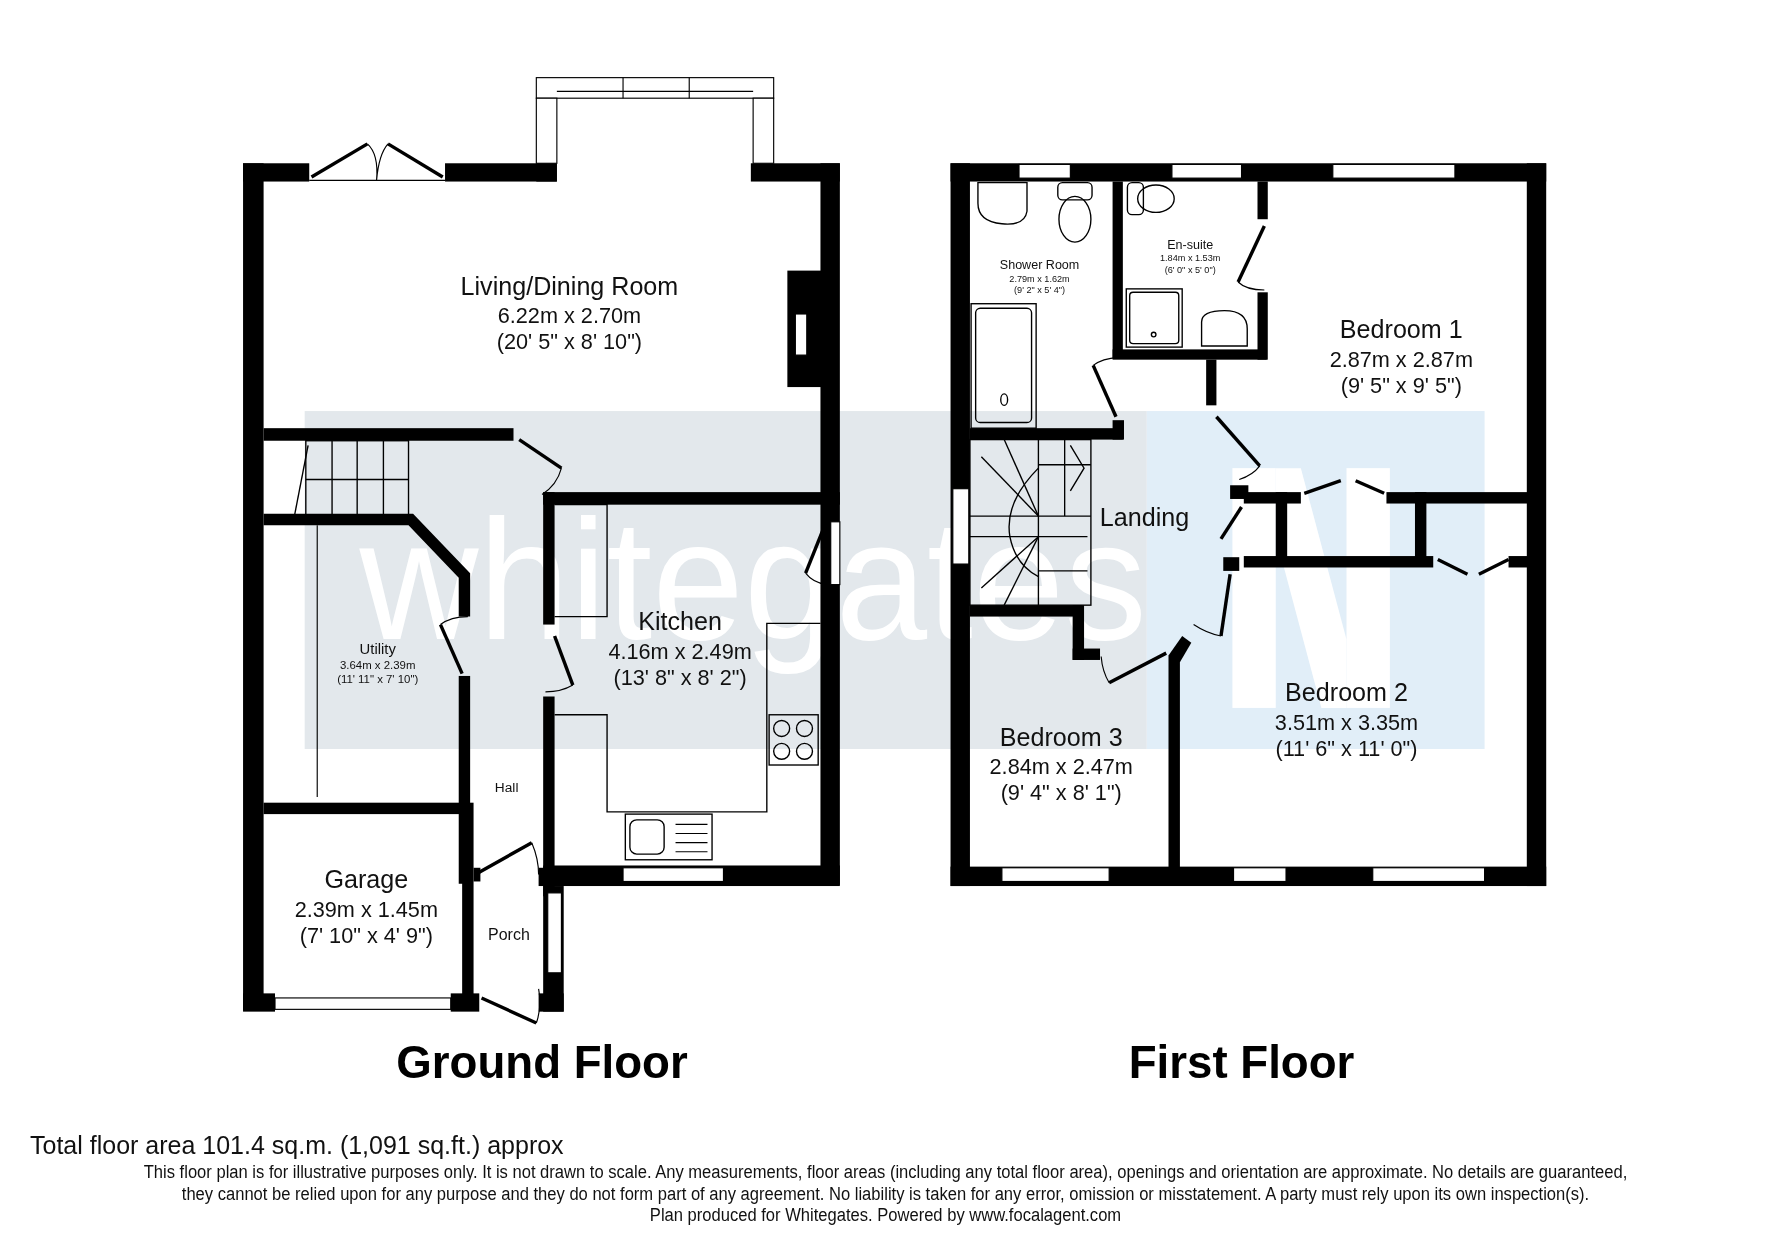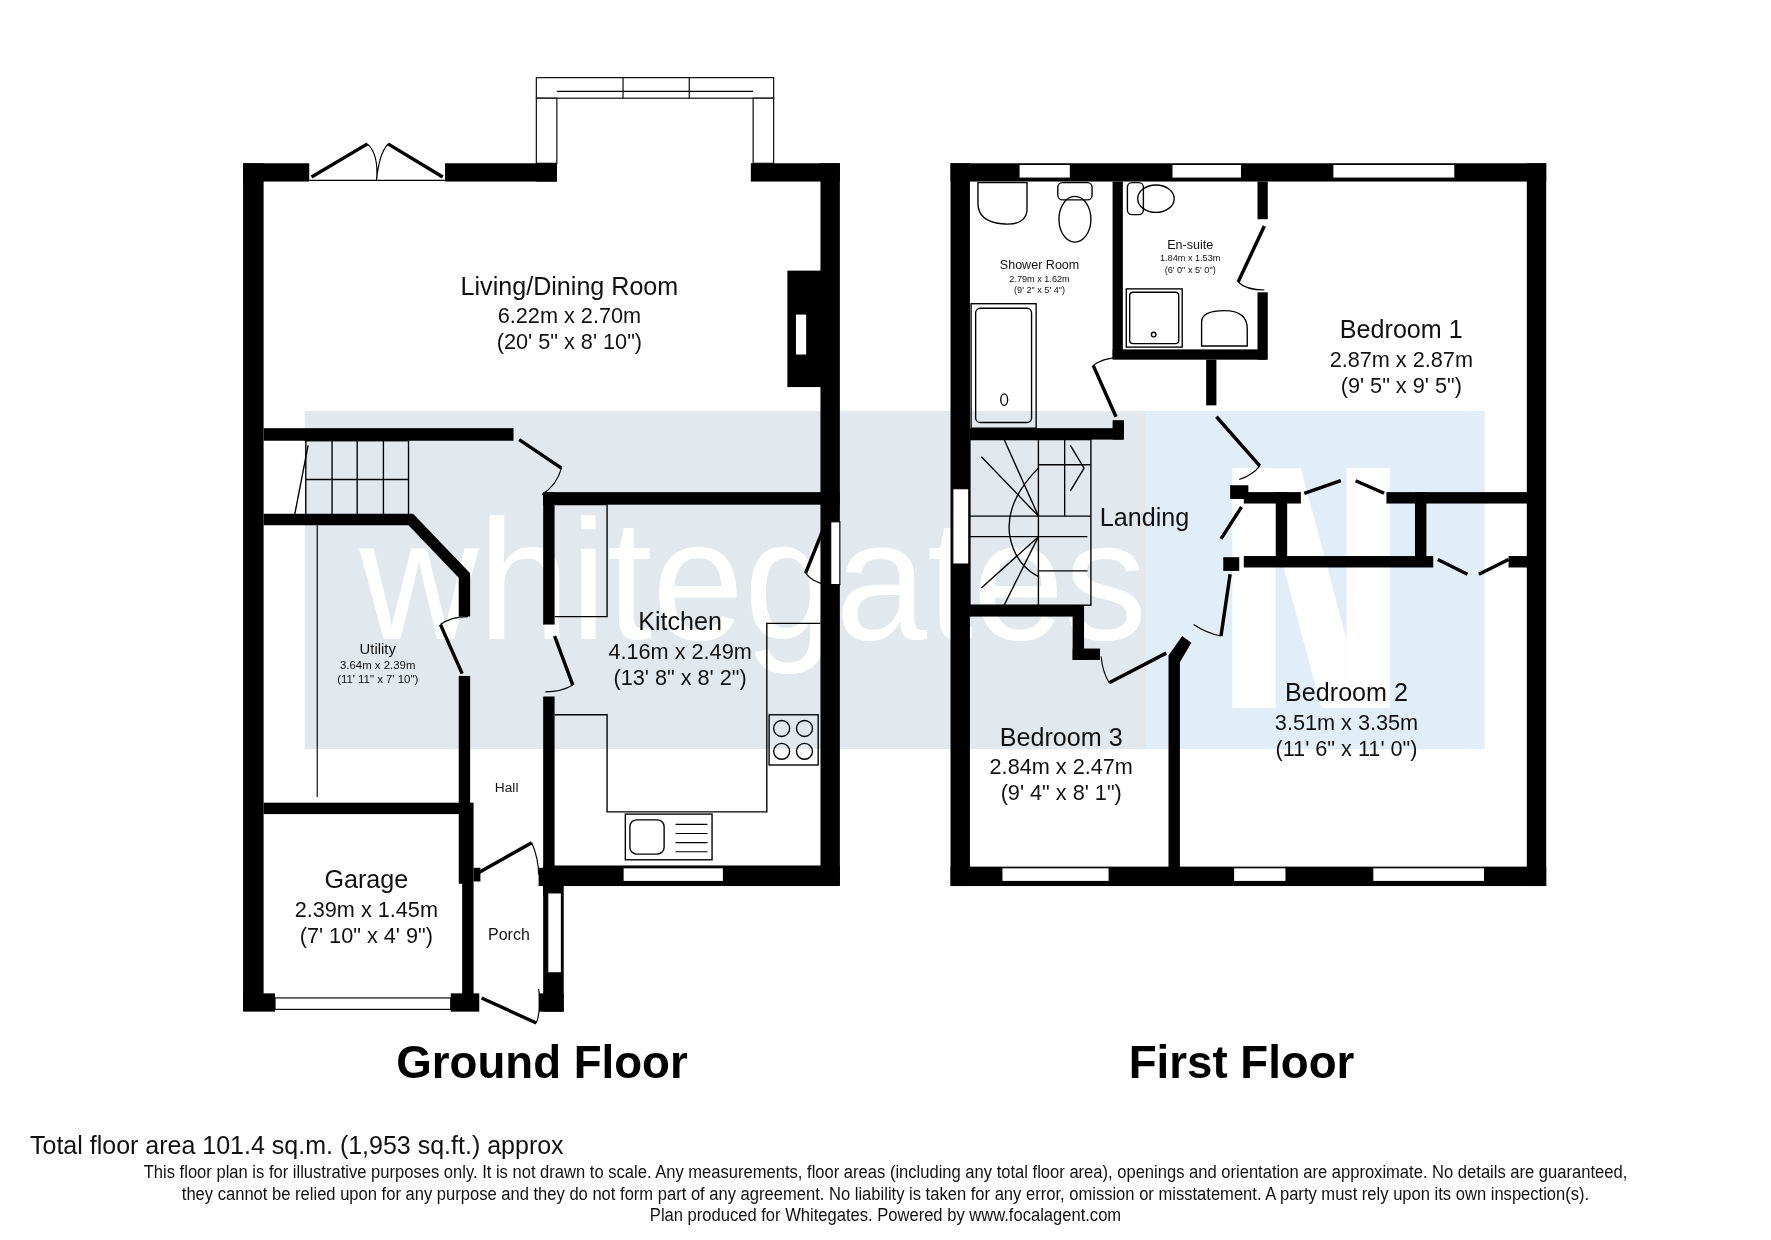--- a/index.html
+++ b/index.html
@@ -255,18 +255,18 @@
     <text class="room-name" x="1180" y="662" font-size="19">(11' 6" x 11' 0")</text>
 
     <text class="room-name" x="930" y="653" font-size="22">Bedroom 3</text>
     <text class="room-name" x="930" y="678" font-size="19">2.84m x 2.47m</text>
     <text class="room-name" x="930" y="701" font-size="19">(9' 4" x 8' 1")</text>
 
     <text class="floor-title" x="1088" y="944" font-size="40">First Floor</text>
   </g>
 </svg>
 
-<div class="footer total">Total floor area 101.4 sq.m. (1,953 sq.ft.) approx</div>
+<div class="footer total">Total floor area 101.4 sq.m. (1,091 sq.ft.) approx</div>
 <div class="footer disc">
   <div>This floor plan is for illustrative purposes only. It is not drawn to scale. Any measurements, floor areas (including any total floor area), openings and orientation are approximate. No details are guaranteed,</div>
   <div>they cannot be relied upon for any purpose and they do not form part of any agreement. No liability is taken for any error, omission or misstatement. A party must rely upon its own inspection(s).</div>
   <div>Plan produced for Whitegates. Powered by www.focalagent.com</div>
 </div>
 
 </body></html>

